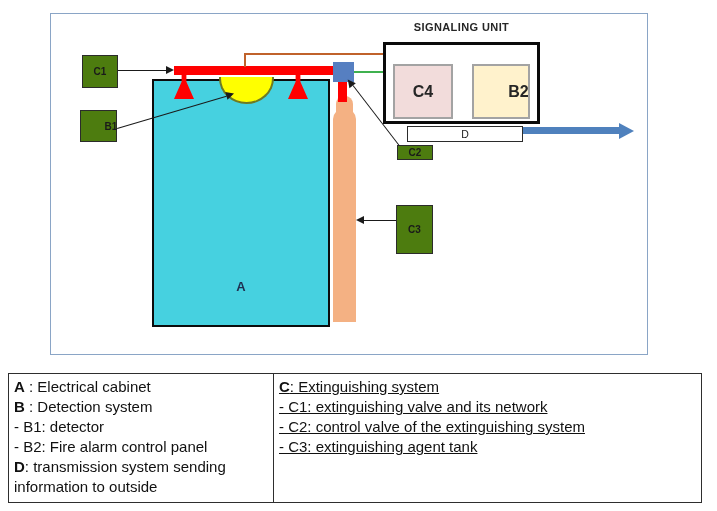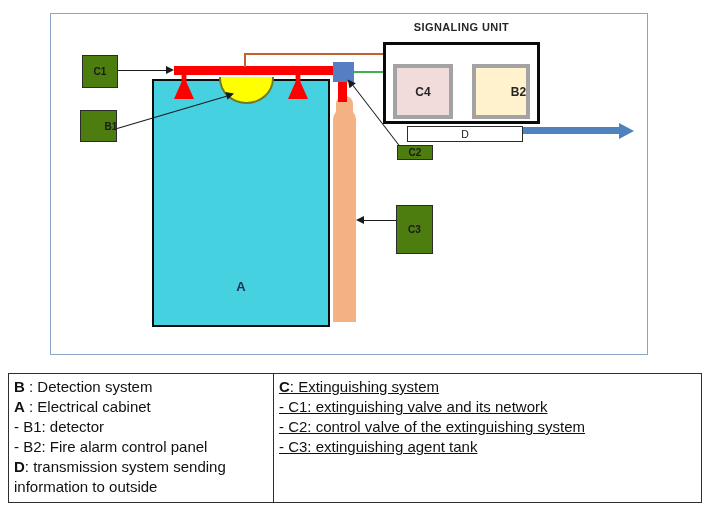--- a/index.html
+++ b/index.html
@@ -38,23 +38,23 @@
   .brown-v1{left:244px;top:53px;width:2px;height:14px;}
   .brown-h {left:244px;top:53px;width:254px;height:2px;}
   .brown-v2{left:496px;top:53px;width:2px;height:11px;}
   .green-1 {left:354px;top:71px;width:39px;height:2px;}
   .green-2 {left:453px;top:81px;width:20px;height:2px;}
   
   .sig-box{position:absolute;left:383px;top:42px;width:157px;height:82px;
            border:3px solid #0a0a0a;background:#fff;box-sizing:border-box;}
   .sig-title{position:absolute;left:383px;top:21px;width:157px;text-align:center;
            font-size:11px;font-weight:600;letter-spacing:.4px;color:#262626;}
-  .inner-box{position:absolute;box-sizing:border-box;border:4px solid #a3a3a3;
+  .inner-box{position:absolute;box-sizing:border-box;border:2px solid #a3a3a3;
            display:flex;align-items:center;justify-content:center;
-           font-weight:bold;font-size:12px;color:#262626;}
+           font-weight:bold;font-size:16px;color:#262626;}
   .c4-box{left:393px;top:64px;width:60px;height:55px;background:var(--c4-fill,#F2DCDB);}
   .b2-box{left:472px;top:64px;width:58px;height:55px;background:var(--b2-fill,#FFF2CC);padding-left:35px;}
   
   .d-box{position:absolute;left:407px;top:126px;width:116px;height:16px;box-sizing:border-box;
          border:1px solid #2b2b2b;background:#fff;display:flex;align-items:center;justify-content:center;
          font-size:10.5px;color:#1a1a1a;}
   .blue-arrow-shaft{position:absolute;left:523px;top:127px;width:97px;height:7px;background:var(--arrow-blue,#4F81BD);}
   .blue-arrow-head{position:absolute;left:619px;top:122.5px;width:0;height:0;
          border-left:15px solid var(--arrow-blue,#4F81BD);
          border-top:8px solid transparent;border-bottom:8px solid transparent;}
@@ -135,23 +135,23 @@
   <div class="leader lead-c2">
       <span class="head"></span>
     </div>
   <div class="leader lead-c3">
       <span class="head-left"></span>
     </div>
 
   <div class="legend">
     <div class="legend-col left">
 
+        <div class="legend-line"><b>A</b><span> : Electrical cabinet</span></div>
+
         <div class="legend-line"><b>B</b><span> : Detection system</span></div>
-
-        <div class="legend-line"><b>A</b><span> : Electrical cabinet</span></div>
 
         <div class="legend-line"><b></b><span> - B1: detector</span></div>
 
         <div class="legend-line"><b></b><span> - B2: Fire alarm control panel</span></div>
 
         <div class="legend-line"><b>D</b><span>: transmission system sending information to outside</span></div>
       </div>
     <div class="legend-col right">
 
         <div class="legend-line"><b>C</b><span>: Extinguishing system</span></div>

